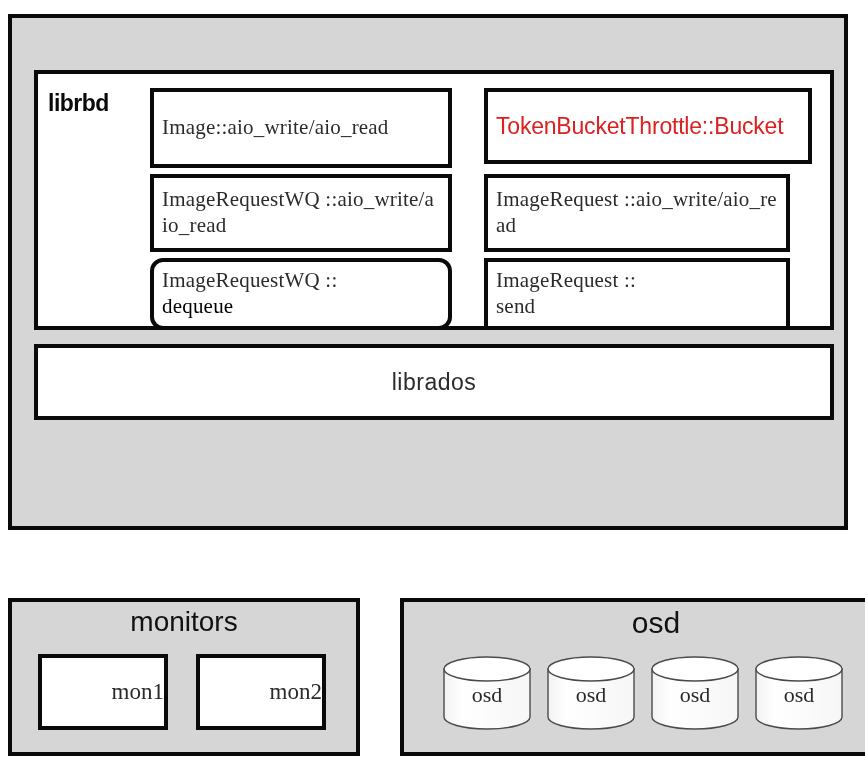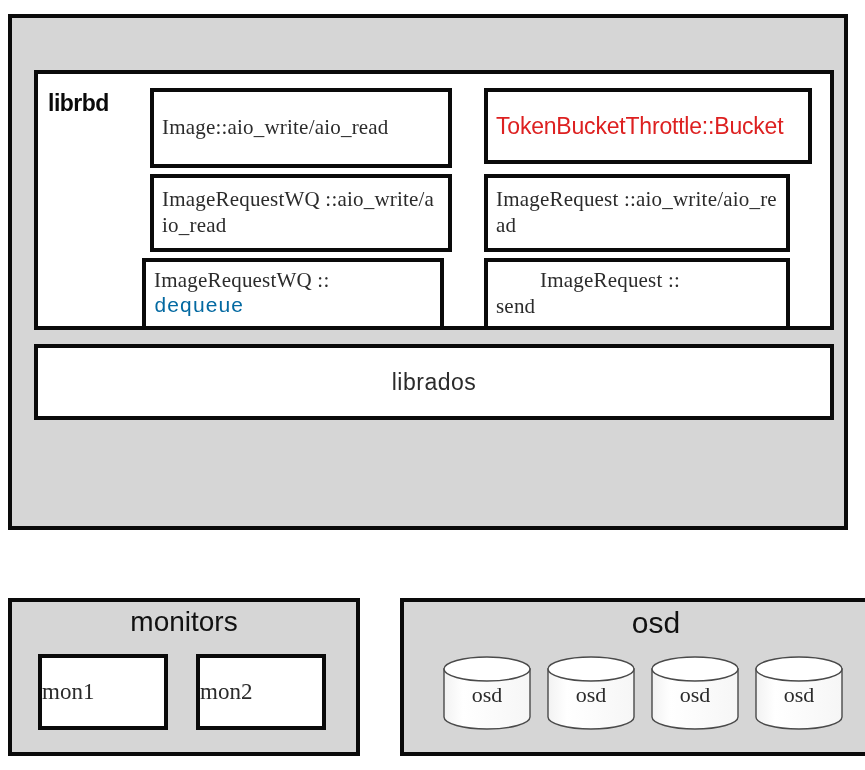--- a/index.html
+++ b/index.html
@@ -60,21 +60,21 @@
     font-family: "Liberation Serif", serif;
     font-size: 21px;
     color: #2b2b2b;
     line-height: 1.22;
     padding: 0 8px;
     width: 100%;
     word-break: break-all;
     white-space: pre-wrap;
   }
   .cell-text.mono-ish { letter-spacing: 0.2px; }
-  .cell-text.dim { color: #0369a1; font-family: Liberation Mono, monospace; }
+  .cell-text.dim { color: #000000; }
   .cell-text.accent {
     color: #dd2020;
     font-family: "Liberation Sans", sans-serif;
     font-size: 23px;
     letter-spacing: -0.2px;
     line-height: 1.25;
   }
 
   
   .layer {
@@ -90,21 +90,21 @@
     color: #2b2b2b;
     letter-spacing: 0.5px;
   }
 
   
   .mon-cell {
     background: #ffffff;
     border: 4px solid #0a0a0a;
     display: flex;
     align-items: center;
-    justify-content: flex-start;
+    justify-content: flex-end;
   }
   .mon-text {
     font-family: "Liberation Serif", serif;
     font-size: 23px;
     color: #2b2b2b;
   }
 
   
   .cyl { position: absolute; }
   .cyl svg { display: block; }
@@ -131,38 +131,38 @@
     <div class="librbd-label">librbd</div>
 
     <div class="abs cell" style="left:112px; top:14px; width:302px; height:80px;">
       <div class="cell-text mono-ish">Image::aio_write/aio_read</div>
     </div>
 
     <div class="abs cell" style="left:112px; top:100px; width:302px; height:78px;">
       <div class="cell-text mono-ish">ImageRequestWQ ::aio_write/aio_read</div>
     </div>
 
-    <div class="abs cell" style="left:104px; top:184px; width:302px; height:72px;">
+    <div class="abs cell" style="left:112px; top:184px; width:302px; height:72px;border-radius:13px;">
       <div style="width:100%; padding:0 8px; box-sizing:border-box;">
         <div class="cell-text mono-ish" style="padding:0;">ImageRequestWQ ::</div>
         <div class="cell-text mono-ish dim" style="padding:0;">dequeue</div>
       </div>
     </div>
 
     <div class="abs cell" style="left:446px; top:14px; width:328px; height:76px;">
       <div class="cell-text accent">TokenBucketThrottle::Bucket</div>
     </div>
 
     <div class="abs cell" style="left:446px; top:100px; width:306px; height:78px;">
       <div class="cell-text mono-ish">ImageRequest ::aio_write/aio_read</div>
     </div>
 
     <div class="abs cell" style="left:446px; top:184px; width:306px; height:72px;">
       <div style="width:100%; padding:0 8px; box-sizing:border-box;">
-        <div class="cell-text mono-ish" style="padding:0;margin-left:44px;">ImageRequest ::</div>
+        <div class="cell-text mono-ish" style="padding:0;">ImageRequest ::</div>
         <div class="cell-text mono-ish" style="padding:0;">send</div>
       </div>
     </div>
   </div>
 
   <div class="abs layer" style="left:22px; top:326px; width:800px; height:76px;">
     <div class="layer-text">librados</div>
   </div>
 
 </div>

